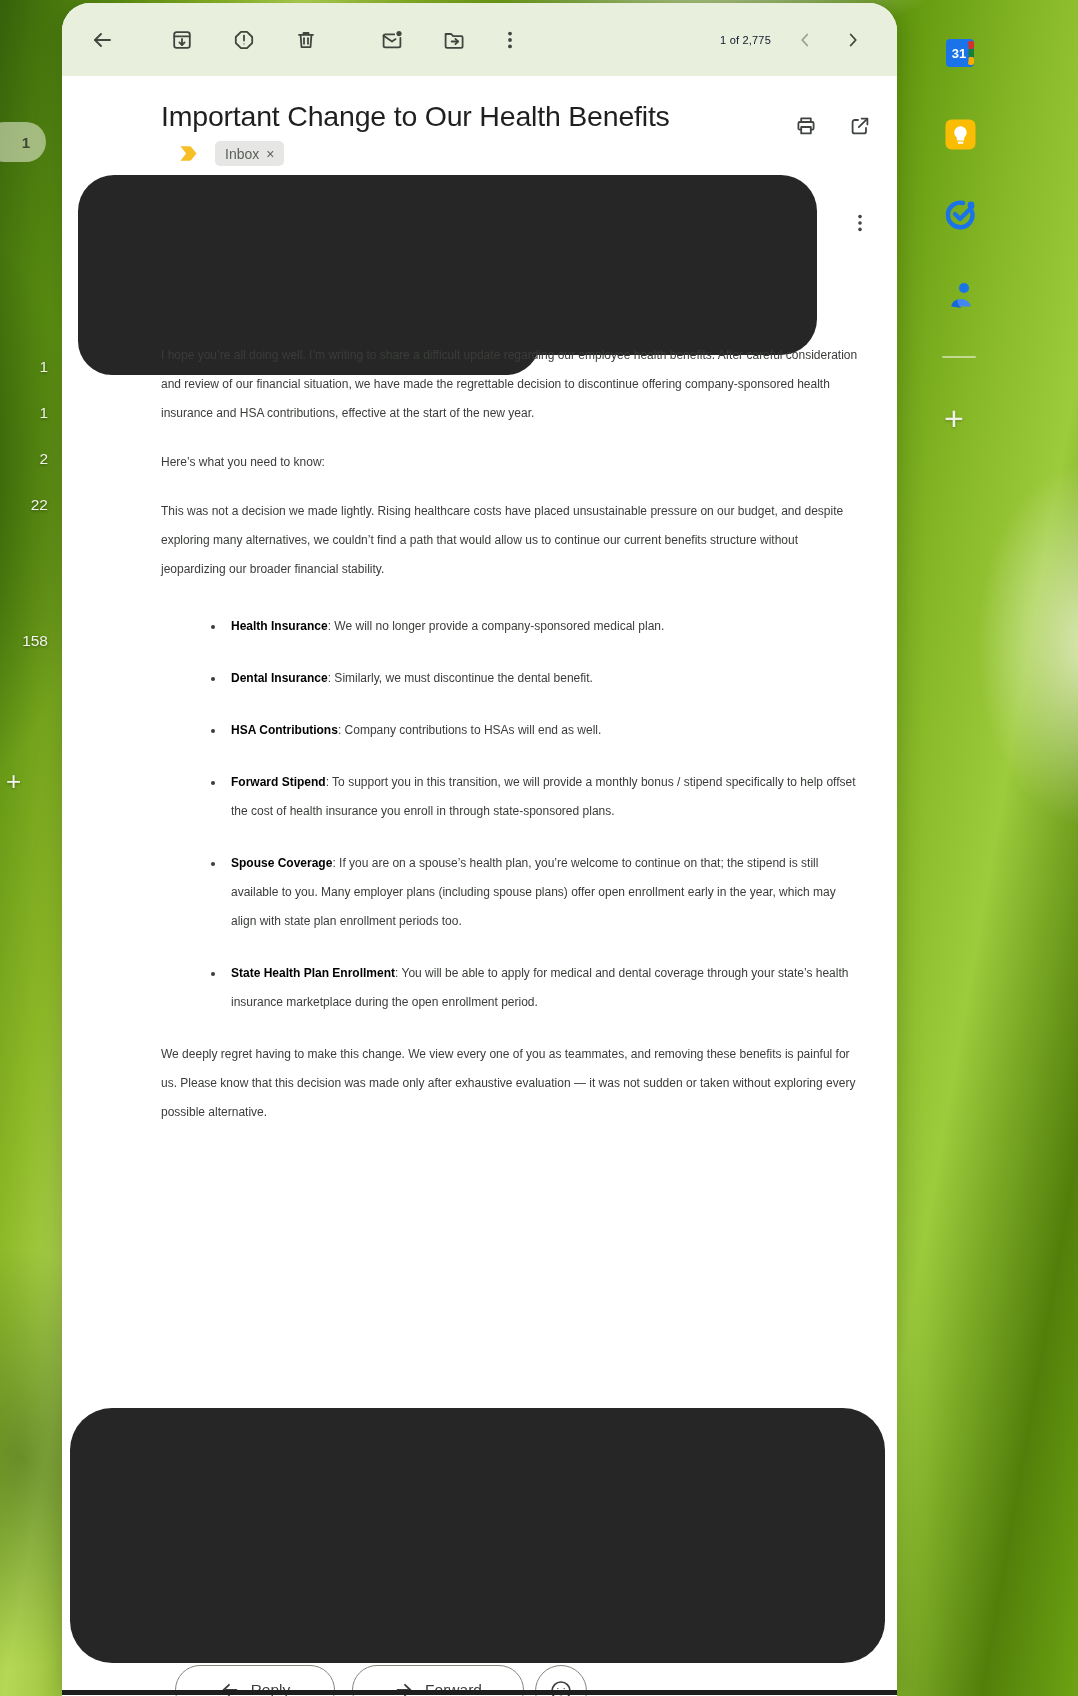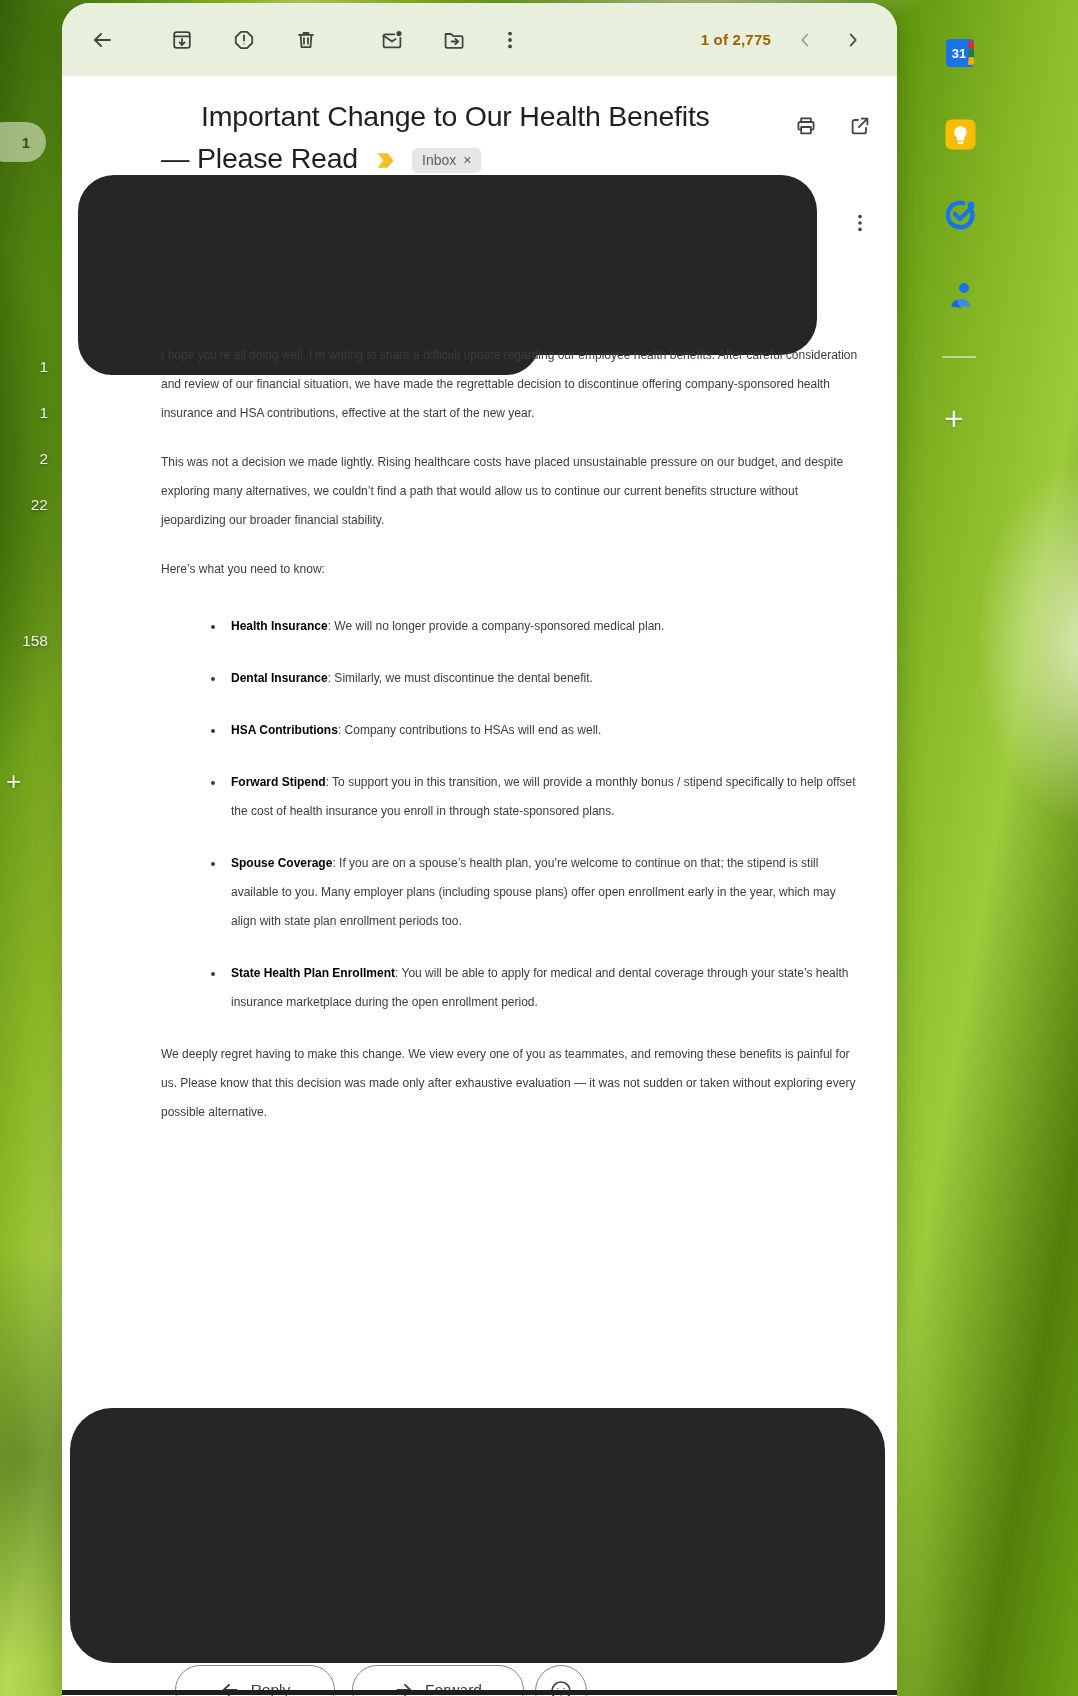--- a/index.html
+++ b/index.html
@@ -35,26 +35,26 @@
     background:#ffffff;border-radius:28px 28px 0 0;overflow:hidden;z-index:3;
     box-shadow:0 2px 26px rgba(10,30,0,.25);
   }
   .toolbar{
     height:73px;background:#e9efdd;display:flex;align-items:center;
     padding:0 24px 0 20px;box-sizing:border-box;color:#41463f;
   }
   .tb-btn{width:40px;height:40px;border:none;background:transparent;border-radius:50%;
     display:flex;align-items:center;justify-content:center;padding:0;color:#41463f;cursor:pointer;}
   .tb-btn svg{display:block;}
-  .pagination{margin-left:auto;font-size:15px;color:#a16207;letter-spacing:.2px;font-weight:bold;}
+  .pagination{margin-left:auto;font-size:11px;color:#0f172a;letter-spacing:.2px;}
   .chev-left{color:#9aa095;margin-left:14px;}
   .chev-right{margin-left:8px;}
   
   .subject{position:absolute;left:99px;top:92px;color:#1f1f1f;}
-  .subject .line1{font-size:28.5px;line-height:42px;letter-spacing:-.2px;white-space:nowrap;margin-left:40px;}
+  .subject .line1{font-size:28.5px;line-height:42px;letter-spacing:-.2px;white-space:nowrap;}
   .line2-row{display:flex;align-items:center;margin-top:0;}
   .subject .line2{font-size:28.5px;line-height:42px;letter-spacing:-.2px;white-space:nowrap;}
   .imp-marker{margin:4px 0 0 18px;display:flex;}
   .chip{
     margin:4px 0 0 14px;background:#e6e7e4;border-radius:5px;height:25px;
     display:flex;align-items:center;padding:0 10px;font-size:14px;color:#5b5f5a;white-space:nowrap;
   }
   .chip .x{margin-left:7px;color:#5b5f5a;font-size:14px;cursor:pointer;}
   .hdr-icon{position:absolute;top:103px;width:40px;height:40px;border:none;background:transparent;
     border-radius:50%;display:flex;align-items:center;justify-content:center;color:#3f4440;cursor:pointer;}
@@ -174,21 +174,20 @@
     <button class="tb-btn chev-right">
       <svg width="22" height="22" viewBox="0 0 24 24" fill="none" stroke="currentColor" stroke-width="2" stroke-linecap="round" stroke-linejoin="round">
           <path d="M9.5 6l5.5 6-5.5 6"></path>
         </svg>
     </button>
   </div>
 
   <div class="subject">
     <div class="line1">Important Change to Our Health Benefits</div>
     <div class="line2-row">
-      <div class="line2">— Please Read</div>
       <span class="imp-marker">
         <svg width="22" height="19" viewBox="0 0 22 19">
             <path d="M1.5 2.2h9.1c.7 0 1.3.3 1.7.8l5.2 6.5-5.2 6.5c-.4.5-1 .8-1.7.8H1.5l5.6-7.3z" fill="#f6bf26"></path>
           </svg>
       </span>
       <span class="chip">
         <span>Inbox</span>
         <span class="x">×</span>
       </span>
     </div>
@@ -215,22 +214,22 @@
   <button class="tb-btn msg-more">
     <svg width="24" height="24" viewBox="0 0 24 24" fill="currentColor">
         <circle cx="12" cy="5.6" r="1.8"></circle>
         <circle cx="12" cy="12" r="1.8"></circle>
         <circle cx="12" cy="18.4" r="1.8"></circle>
       </svg>
   </button>
 
   <div class="body-copy">
     <p>I hope you’re all doing well. I’m writing to share a difficult update regarding our employee health benefits. After careful consideration and review of our financial situation, we have made the regrettable decision to discontinue offering company-sponsored health insurance and HSA contributions, effective at the start of the new year.</p>
+    <p>Here’s what you need to know:</p>
     <p>This was not a decision we made lightly. Rising healthcare costs have placed unsustainable pressure on our budget, and despite exploring many alternatives, we couldn’t find a path that would allow us to continue our current benefits structure without jeopardizing our broader financial stability.</p>
-    <p>Here’s what you need to know:</p>
     <ul>
       <li><b>Health Insurance</b><span>: We will no longer provide a company-sponsored medical plan.</span></li>
       <li><b>Dental Insurance</b><span>: Similarly, we must discontinue the dental benefit.</span></li>
       <li><b>HSA Contributions</b><span>: Company contributions to HSAs will end as well.</span></li>
       <li><b>Forward Stipend</b><span>: To support you in this transition, we will provide a monthly bonus / stipend specifically to help offset the cost of health insurance you enroll in through state-sponsored plans.</span></li>
       <li><b>Spouse Coverage</b><span>: If you are on a spouse’s health plan, you’re welcome to continue on that; the stipend is still available to you. Many employer plans (including spouse plans) offer open enrollment early in the year, which may align with state plan enrollment periods too.</span></li>
       <li><b>State Health Plan Enrollment</b><span>: You will be able to apply for medical and dental coverage through your state’s health insurance marketplace during the open enrollment period.</span></li>
     </ul>
     <p>We deeply regret having to make this change. We view every one of you as teammates, and removing these benefits is painful for us. Please know that this decision was made only after exhaustive evaluation — it was not sudden or taken without exploring every possible alternative.</p>
   </div>

